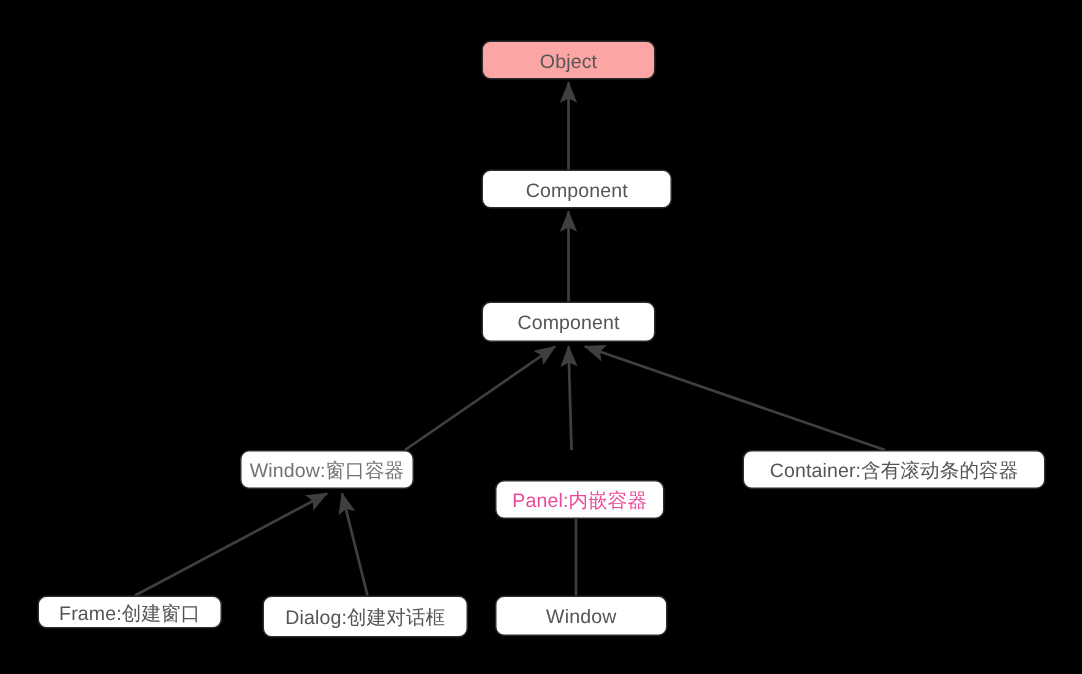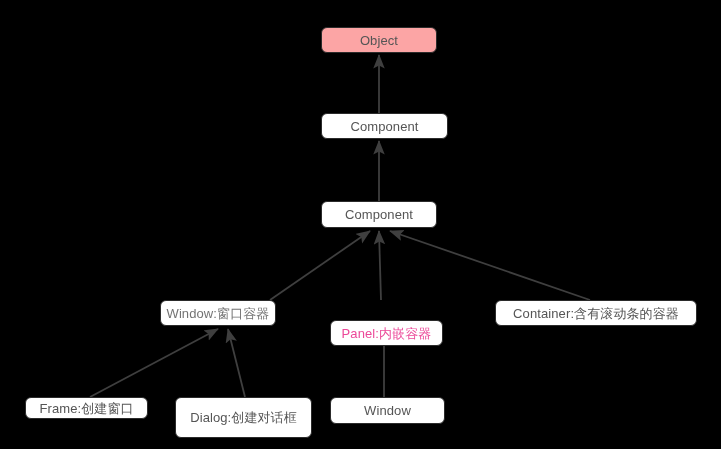--- a/index.html
+++ b/index.html
@@ -80,21 +80,21 @@
       </div>
       <div class="node" style="left: 330px; top: 300px; width: 113px; height: 26px; background: rgb(255, 255, 255); border-color: rgb(43, 43, 43); color: #ec4899; margin-top: 20px;">
         <span class="node-label">Panel:内嵌容器</span>
       </div>
       <div class="node" style="left: 495px; top: 300px; width: 202px; height: 26px; background: rgb(255, 255, 255); border-color: rgb(43, 43, 43); color: rgb(85, 85, 85);">
         <span class="node-label">Container:含有滚动条的容器</span>
       </div>
       <div class="node" style="left: 25px; top: 397px; width: 123px; height: 22px; background: rgb(255, 255, 255); border-color: rgb(43, 43, 43); color: rgb(85, 85, 85);">
         <span class="node-label">Frame:创建窗口</span>
       </div>
-      <div class="node" style="left: 175px; top: 397px; width: 137px; height: 41px; background: rgb(255, 255, 255); border-color: rgb(43, 43, 43); color: rgb(85, 85, 85);">
+      <div class="node" style="left: 175px; top: 397px; width: 137px; height: 28px; background: rgb(255, 255, 255); border-color: rgb(43, 43, 43); color: rgb(85, 85, 85);">
         <span class="node-label">Dialog:创建对话框</span>
       </div>
       <div class="node" style="left: 330px; top: 397px; width: 115px; height: 27px; background: rgb(255, 255, 255); border-color: rgb(43, 43, 43); color: rgb(85, 85, 85);">
         <span class="node-label">Window</span>
       </div>
     </div>
 
 </div>
 
 </body></html>

